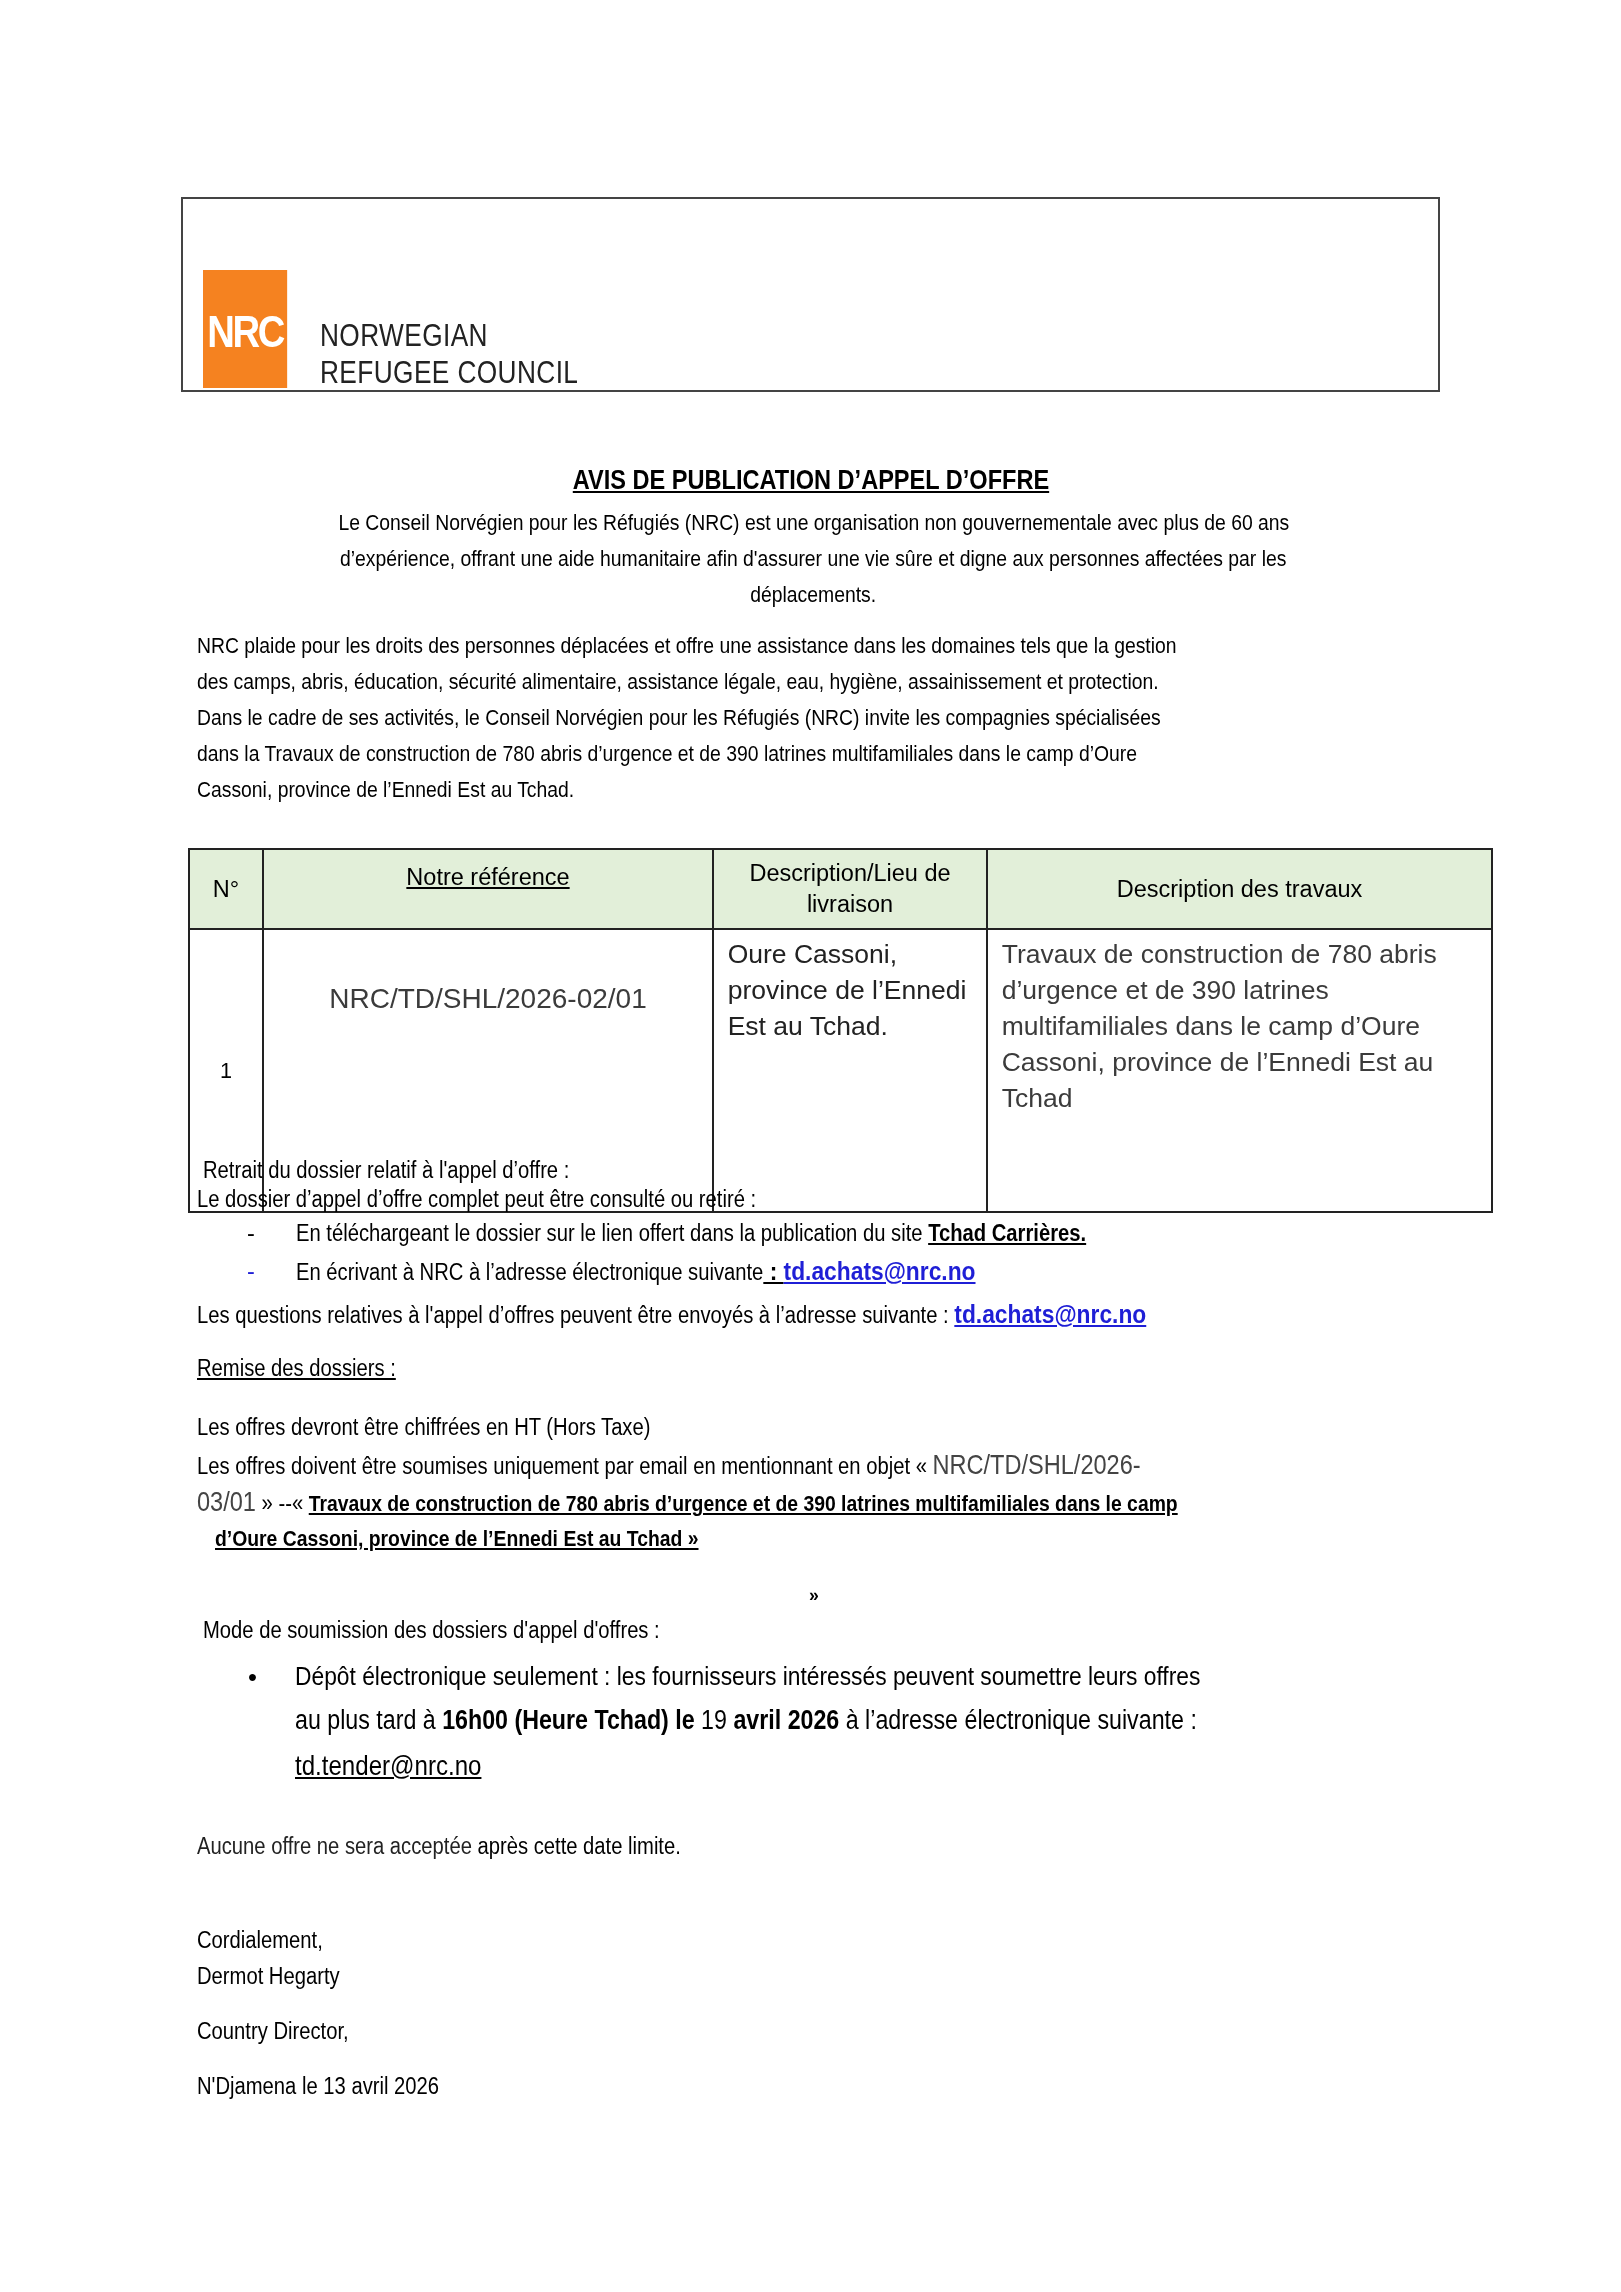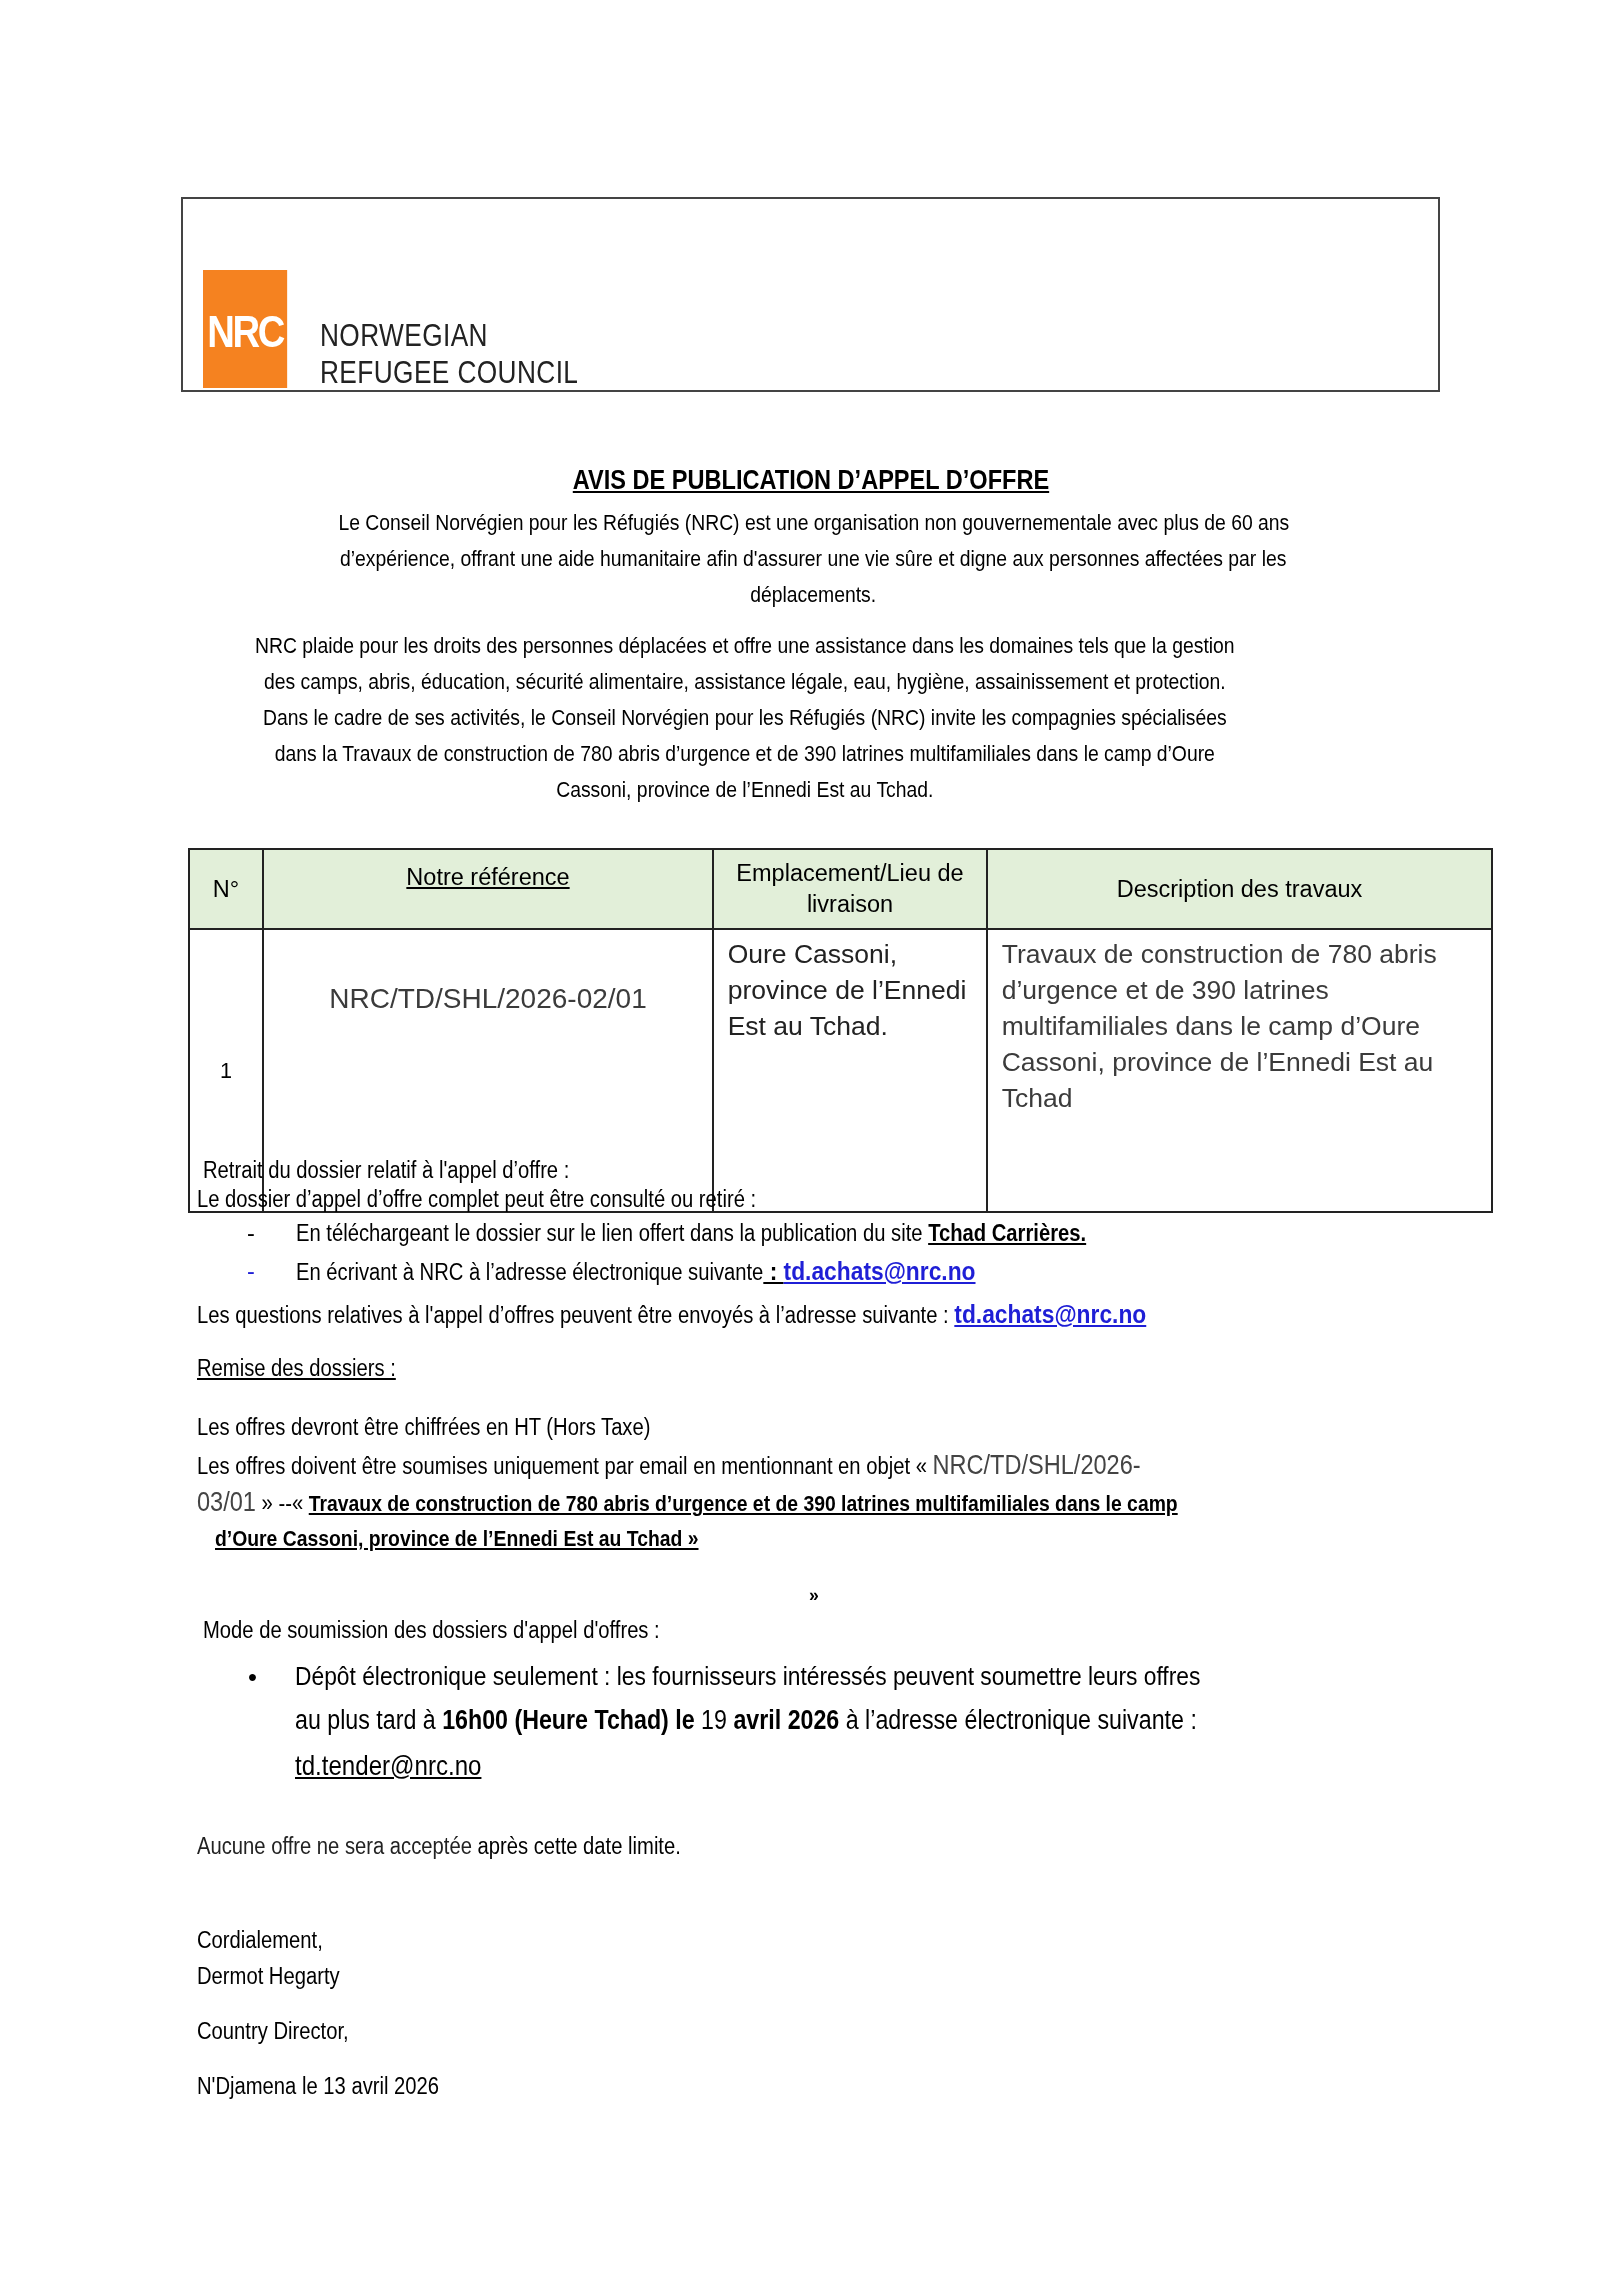--- a/index.html
+++ b/index.html
@@ -34,21 +34,21 @@
 
     .intro {
       position: absolute; left: 186px; width: 1255px; top: 505px; text-align: center;
       font-family: "Liberation Sans", sans-serif; font-size: 22.5px; line-height: 36px;
     }
     .intro .line { display: block; white-space: nowrap; }
     .intro .line span { display: inline-block; transform: scaleX(0.86); }
 
     .para2 {
       position: absolute; left: 197px; top: 628px; width: 1274px;
-      font-family: "Liberation Sans", sans-serif; font-size: 22.5px; line-height: 36px; text-align: center;
+      font-family: "Liberation Sans", sans-serif; font-size: 22.5px; line-height: 36px;
     }
     .para2 .line { display: block; white-space: nowrap; transform: scaleX(0.86); transform-origin: left top; }
 
     table.tender {
       position: absolute; left: 188px; top: 848px; width: 1303px;
       border-collapse: collapse; table-layout: fixed;
       font-family: "Liberation Sans", sans-serif;
     }
     table.tender th, table.tender td { border: 2.9px solid #222; vertical-align: top; }
     table.tender th {
@@ -112,21 +112,21 @@
     <colgroup>
       <col style="width:74px">
       <col style="width:450px">
       <col style="width:274px">
       <col style="width:505px">
     </colgroup>
     <thead>
       <tr>
         <th>N°</th>
         <th class="th-ref">Notre référence</th>
-        <th>Emplacement/Lieu de livraison</th>
+        <th>Description/Lieu de livraison</th>
         <th>Description des travaux</th>
       </tr>
     </thead>
     <tbody>
       <tr>
         <td class="td-n">1</td>
         <td class="td-ref">NRC/TD/SHL/2026-02/01</td>
         <td class="td-loc">Oure Cassoni, province de l’Ennedi Est au Tchad.</td>
         <td class="td-desc">Travaux de construction de 780 abris d’urgence et de 390 latrines multifamiliales dans le camp d’Oure Cassoni, province de l’Ennedi Est au Tchad</td>
       </tr>

